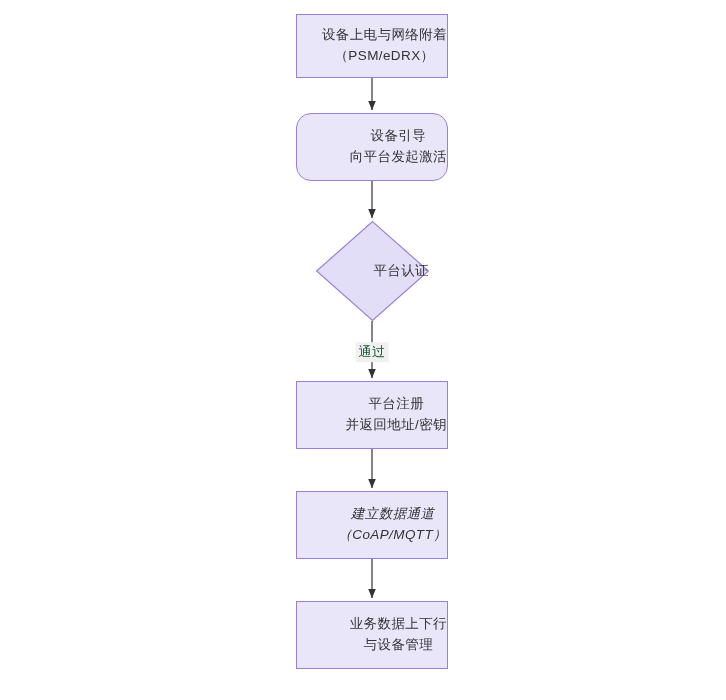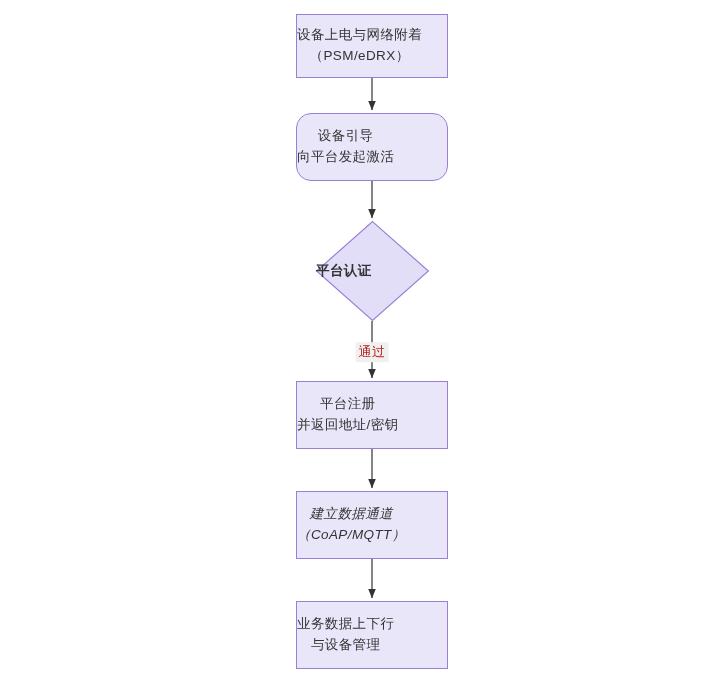--- a/index.html
+++ b/index.html
@@ -24,21 +24,21 @@
     top: 0;
     width: 726px;
     height: 700px;
     pointer-events: none;
   }
   .node {
     position: absolute;
     box-sizing: border-box;
     display: flex;
     align-items: center;
-    justify-content: flex-start;
+    justify-content: flex-end;
     color: #333333;
     font-size: 13.5px;
     line-height: 1.55;
     text-align: center;
     letter-spacing: 0.4px;
   }
   .node.process {
     background: #eae6fa;
     border: 1px solid #9a7fd4;
   }
@@ -62,21 +62,21 @@
     z-index: 2;
     color: #333333;
     font-size: 13.5px;
     line-height: 1.55;
     letter-spacing: 0.4px;
     white-space: pre-line;
   }
   .edge-label {
     position: absolute;
     background: #f0f0f0;
-    color: #b91c1c;
+    color: #14532d;
     font-size: 13px;
     line-height: 1.2;
     padding: 2px 3px;
     letter-spacing: 0.4px;
     white-space: nowrap;
     transform: translate(-50%, -50%);
   }
 </style>
 </head>
 <body>
@@ -104,21 +104,21 @@
   <div class="node process" style="left:296px; top:14px; width:152px; height:64px;">
     <span class="node-label">设备上电与网络附着
 （PSM/eDRX）</span>
   </div>
 
   <div class="node process" style="left:296px; top:113px; width:152px; height:68px;border-radius:15px;">
     <span class="node-label">设备引导
 向平台发起激活</span>
   </div>
 
-  <div class="node decision" style="left:316px; top:221px; width:113px; height:100px;font-weight:bold;">
+  <div class="node decision" style="left:316px; top:221px; width:113px; height:100px;">
     <svg class="diamond-shape" viewBox="0 0 113 100" preserveAspectRatio="none">
       <polygon points="56.5,0.6 112.4,50 56.5,99.4 0.6,50" fill="#e3deF8" stroke="#9a7fd4" stroke-width="1.2"></polygon>
     </svg>
     <span class="decision-text">平台认证</span>
   </div>
 
   <div class="edge-label" style="left:372px; top:352px;">
     <span>通过</span>
   </div>
 

